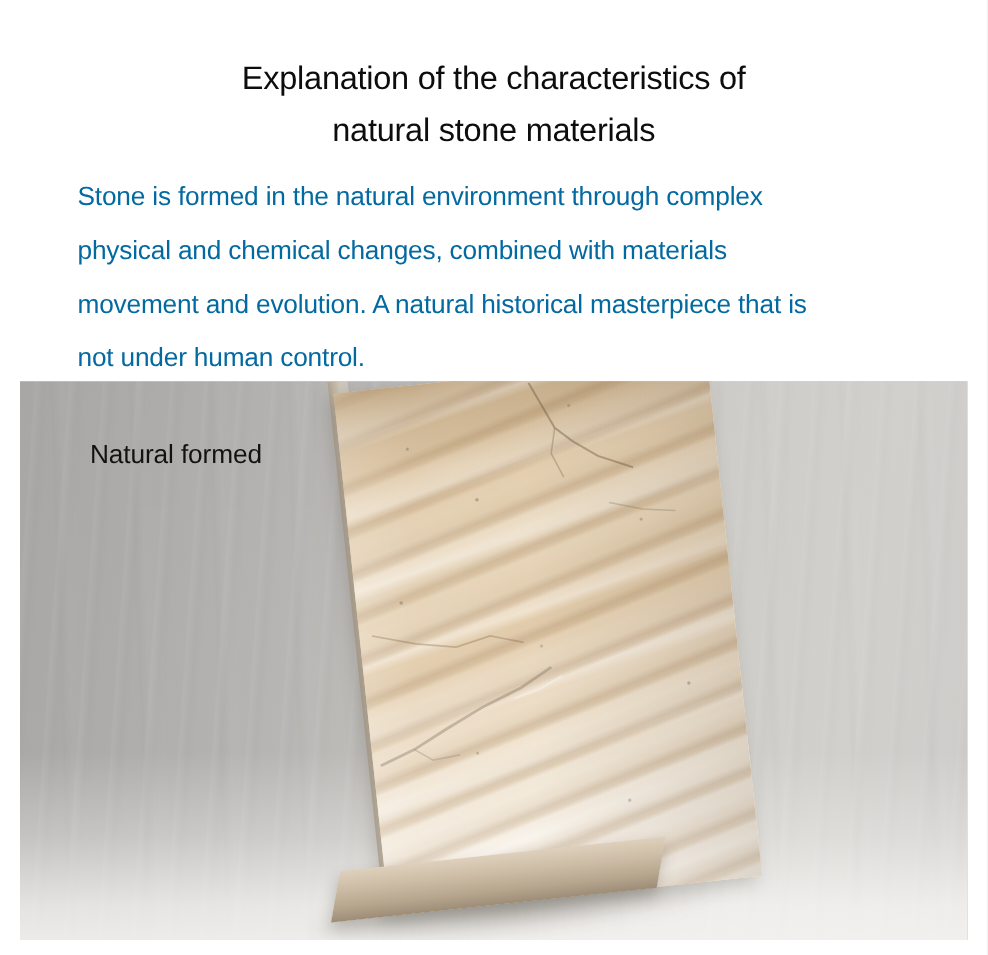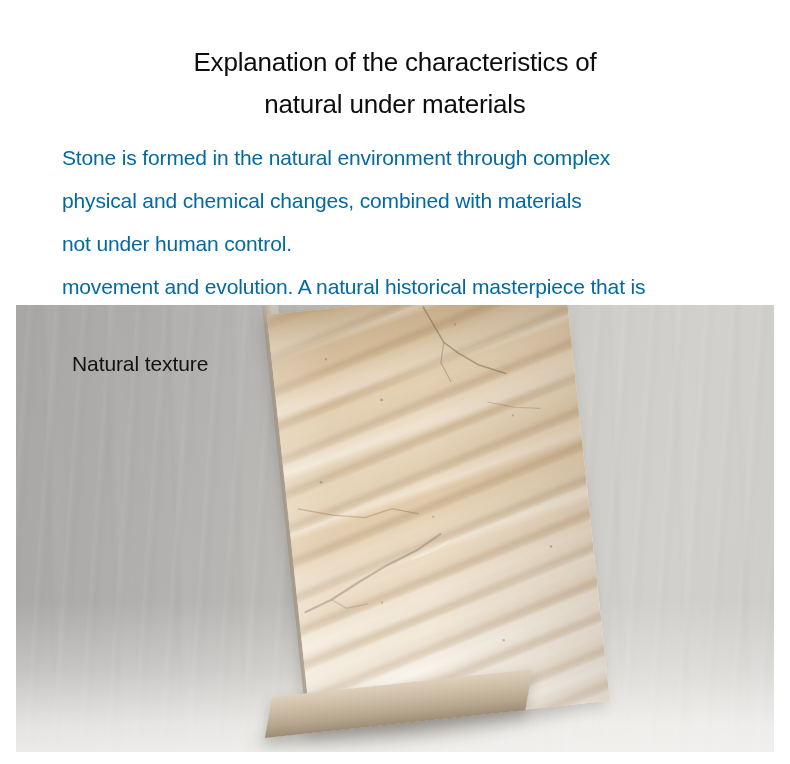--- a/index.html
+++ b/index.html
@@ -246,28 +246,28 @@
     letter-spacing: -0.1px;
   }
 </style>
 </head>
 <body>
 
 <div class="page">
 
   <h1 class="heading">
     <span class="heading-line">Explanation of the characteristics of</span>
-    <span class="heading-line">natural under materials</span>
+    <span class="heading-line">natural stone materials</span>
   </h1>
 
   <div class="body-copy">
     <span class="body-line">Stone is formed in the natural environment through complex</span>
     <span class="body-line">physical and chemical changes, combined with materials</span>
+    <span class="body-line">movement and evolution. A natural historical masterpiece that is</span>
     <span class="body-line">not under human control.</span>
-    <span class="body-line">movement and evolution. A natural historical masterpiece that is</span>
   </div>
 
   <div class="photo">
 
     <div class="wall"></div>
     <div class="wall-streaks"></div>
     <div class="wall-floor"></div>
 
     <div class="block">
       <div class="block-shadow"></div>
@@ -282,16 +282,16 @@
           <path d="M6 300 L34 290 L62 276 L92 262 L124 250 L150 236" stroke="rgba(126,112,96,0.50)" stroke-width="2.2" fill="none"></path>
           <path d="M34 290 L48 300 L70 298" stroke="rgba(126,112,96,0.34)" stroke-width="1.4" fill="none"></path>
           <path d="M118 258 L140 252 L158 244" stroke="rgba(250,246,238,0.60)" stroke-width="1.6" fill="none"></path>
           <path d="M210 110 L236 118 L262 122" stroke="rgba(112,90,62,0.34)" stroke-width="1.1" fill="none"></path>
         </svg>
       </div>
 
       <div class="block-base"></div>
     </div>
 
-    <div class="photo-caption">Natural texture</div>
+    <div class="photo-caption">Natural formed</div>
   </div>
 
 </div>
 
 </body></html>

